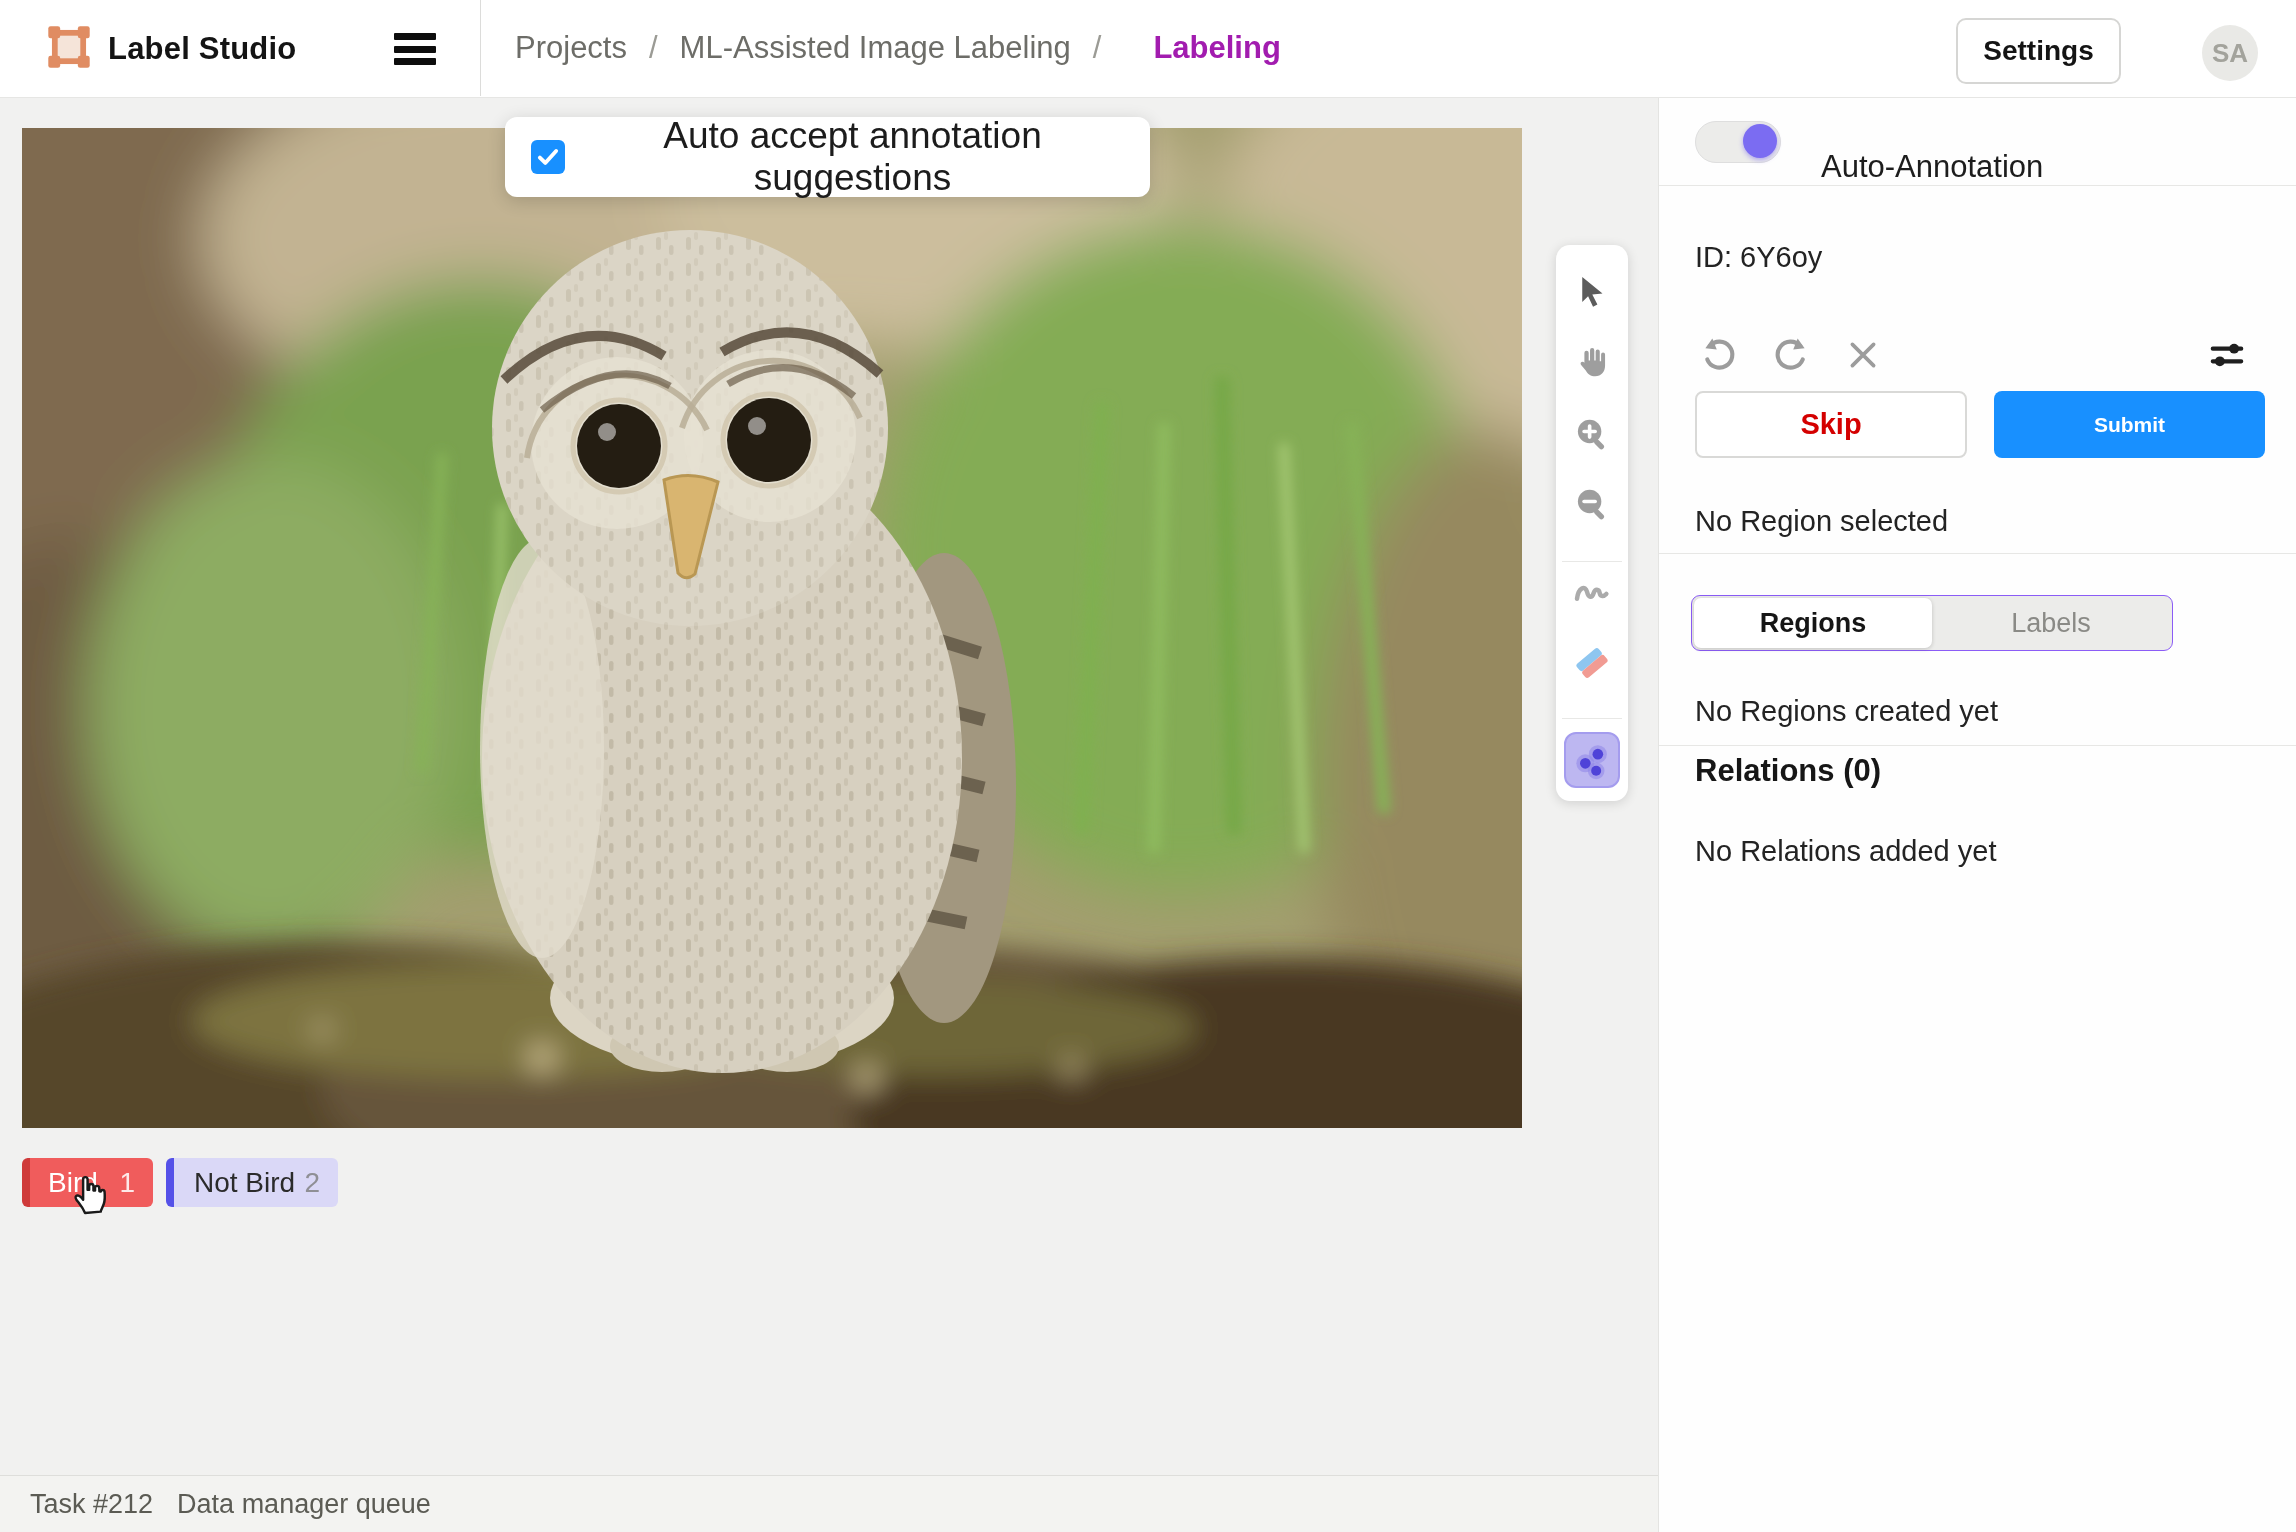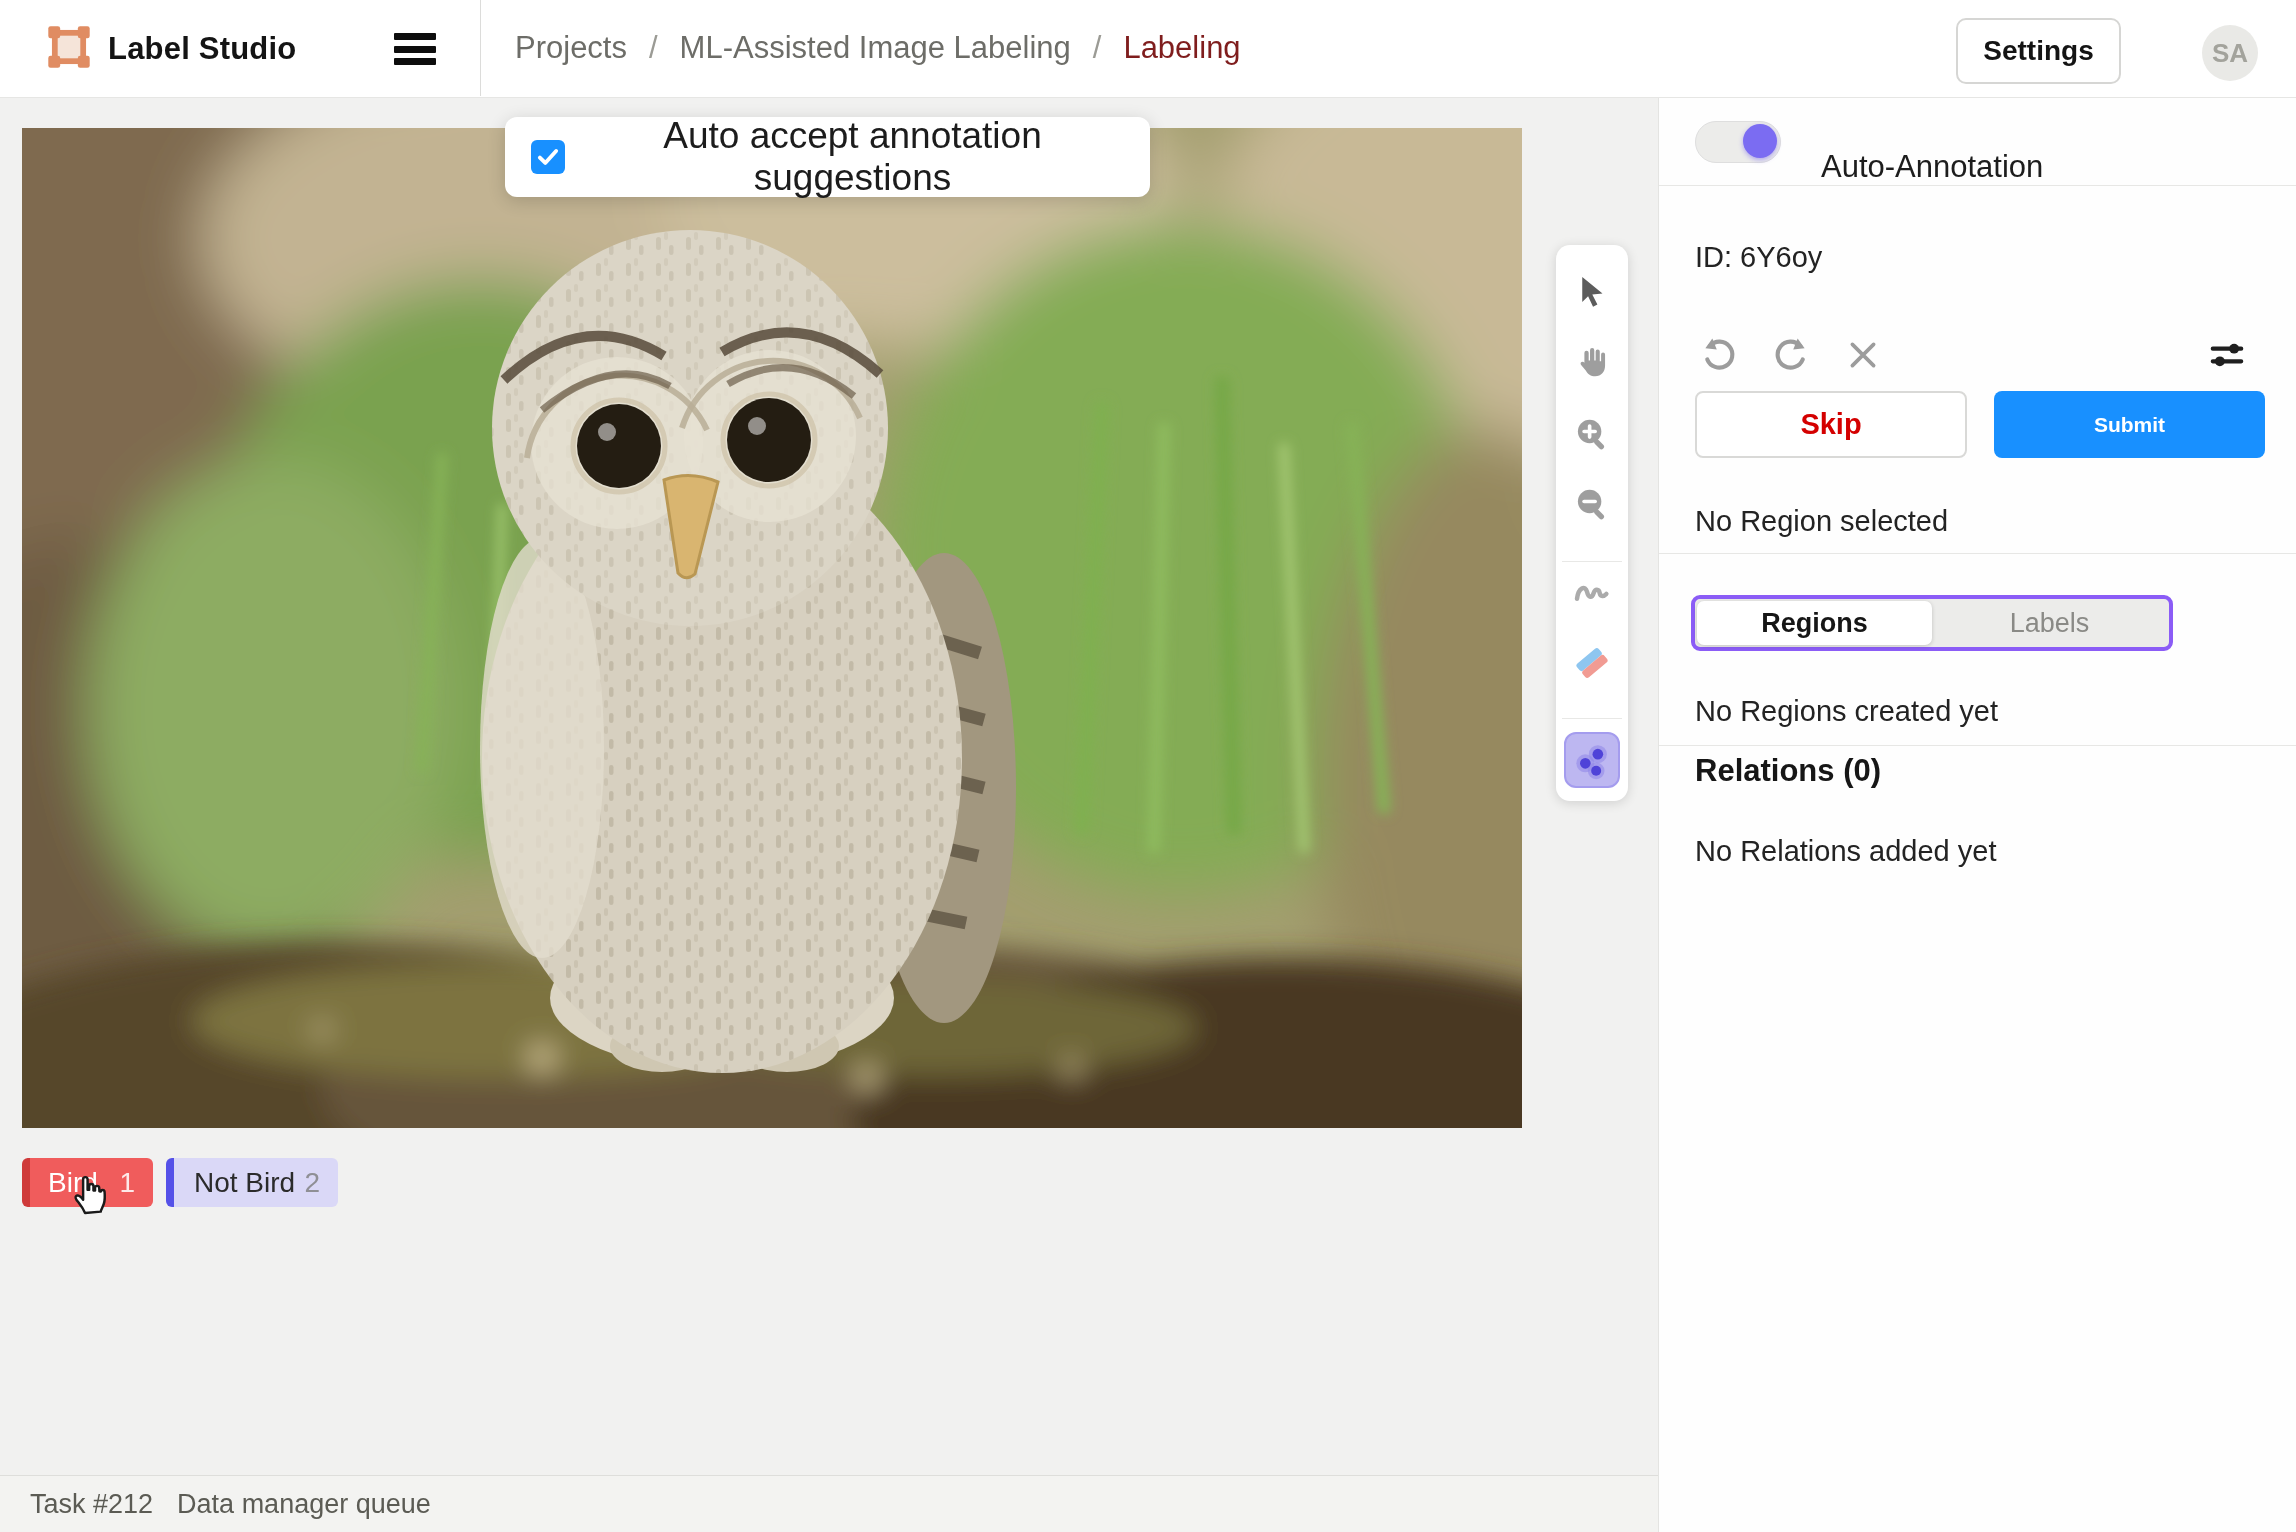--- a/index.html
+++ b/index.html
@@ -12,21 +12,21 @@
   .logo-wrap{position:absolute;left:46px;top:24px;display:flex;align-items:center;gap:16px;cursor:pointer;}
   .app-name{font-size:31px;font-weight:bold;color:#141414;letter-spacing:.2px;}
   .hamburger{position:absolute;left:394px;top:33px;width:42px;height:32px;display:flex;
     flex-direction:column;justify-content:space-between;cursor:pointer;}
   .hamburger span{display:block;height:7px;background:#0d0d0d;border-radius:1px;}
   .topbar .vdiv{position:absolute;left:480px;top:0;width:1px;height:96px;background:#dcdcda;}
   .breadcrumb{position:absolute;left:515px;top:0;height:96px;display:flex;align-items:center;
     font-size:31px;color:#6d6d68;}
   .breadcrumb .sep{margin:0 22px;color:#9b9b95;}
   .crumb{cursor:pointer;}
-  .crumb.current{color:#7f1d1d;font-weight:400;cursor:default;}
+  .crumb.current{color:#a21caf;font-weight:700;cursor:default;margin-left:30px;}
   .settings-btn{position:absolute;left:1956px;top:18px;width:165px;height:66px;background:#fff;
     border:2px solid #d6d6d4;border-radius:10px;font-size:28px;font-weight:bold;color:#141414;
     display:flex;align-items:center;justify-content:center;cursor:pointer;}
   .avatar{position:absolute;left:2202px;top:25px;width:56px;height:56px;border-radius:50%;
     background:#e9e9e6;color:#a3a39c;font-size:26px;font-weight:bold;display:flex;
     align-items:center;justify-content:center;cursor:pointer;}
 
   
   .workspace{position:absolute;left:0;top:97px;width:1658px;height:1435px;background:#f1f1f0;}
   .photo{position:absolute;left:22px;top:31px;width:1500px;height:1000px;cursor:crosshair;}
@@ -82,21 +82,21 @@
     justify-content:center;cursor:pointer;}
   .skip-btn{position:absolute;left:36px;top:294px;width:272px;height:67px;background:#fff;
     border:2px solid #d9d9d7;border-radius:8px;color:#d40000;font-size:29px;font-weight:bold;
     display:flex;align-items:center;justify-content:center;cursor:pointer;box-sizing:border-box;}
   .submit-btn{position:absolute;left:335px;top:294px;width:271px;height:67px;background:#1890ff;
     border:none;border-radius:8px;color:#fff;font-size:21px;font-weight:bold;
     display:flex;align-items:center;justify-content:center;cursor:pointer;}
   .no-region{position:absolute;left:36px;top:408px;font-size:29px;color:#232323;}
   .sdiv1{position:absolute;left:0;top:456px;width:100%;height:1px;background:#e7e7e5;}
   .tabs{position:absolute;left:32px;top:498px;width:482px;height:56px;background:#ececea;
-    border:4px solid #8b5cf6;border-radius:9px;display:flex;padding:2px;box-sizing:border-box;}
+    border:1px solid #8b5cf6;border-radius:9px;display:flex;padding:2px;box-sizing:border-box;}
   .tab{flex:1;display:flex;align-items:center;justify-content:center;font-size:27px;
     color:#8a8a86;cursor:pointer;border-radius:7px;}
   .tab.active{background:#fff;color:#161616;font-weight:bold;box-shadow:0 1px 4px rgba(0,0,0,.18);}
   .no-regions{position:absolute;left:36px;top:598px;font-size:29px;color:#232323;}
   .sdiv2{position:absolute;left:0;top:648px;width:100%;height:1px;background:#e7e7e5;}
   .relations-title{position:absolute;left:36px;top:656px;font-size:31px;font-weight:bold;color:#161616;}
   .no-relations{position:absolute;left:36px;top:738px;font-size:29px;color:#232323;}
 </style>
 </head>
 <body>

